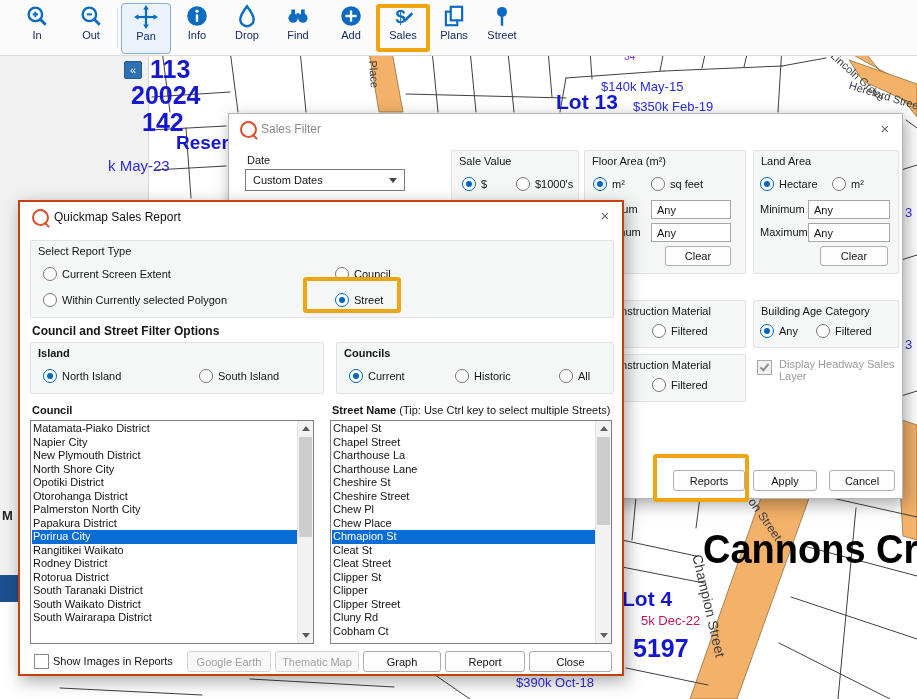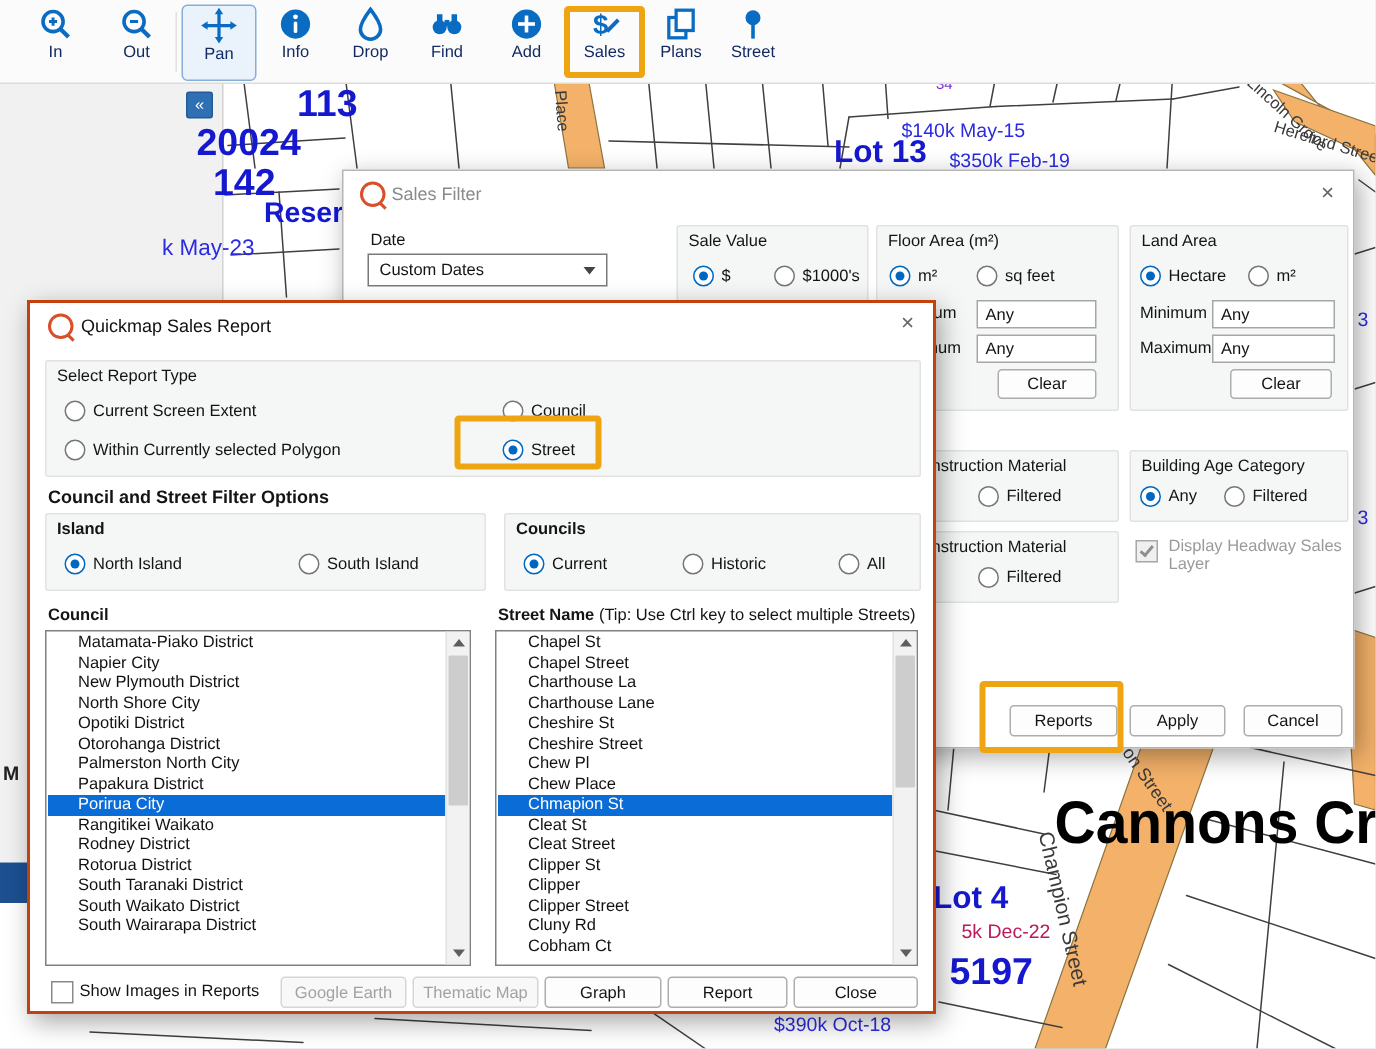--- a/index.html
+++ b/index.html
@@ -54,21 +54,21 @@
   .btn{position:absolute;display:flex;align-items:center;justify-content:center;font-size:11px;color:#141414;background:#fdfdfd;border:1px solid #adadad;border-radius:3px;box-sizing:border-box;}
   .btn.disabled{color:#a2a2a2;border-color:#d6d6d6;background:#f8f8f8;}
 
   .combo{position:absolute;box-sizing:border-box;border:1px solid #7a7a7a;background:#fff;font-size:11px;color:#141414;display:flex;align-items:center;justify-content:space-between;padding:0 7px;}
   .combo .caret{width:0;height:0;border-left:4px solid transparent;border-right:4px solid transparent;border-top:5px solid #444;}
 
   .field{position:absolute;box-sizing:border-box;border:1px solid #a6a6a6;background:#fff;font-size:11px;color:#141414;display:flex;align-items:center;padding:0 5px;}
 
   .listbox{position:absolute;background:#fff;border:1px solid #808080;overflow:hidden;box-sizing:border-box;}
   .list-rows{position:absolute;left:1px;top:1px;right:16px;bottom:1px;overflow:hidden;}
-  .list-row{height:13.5px;line-height:13.5px;font-size:11px;padding-left:20px;white-space:nowrap;color:#121212;}
+  .list-row{height:13.5px;line-height:13.5px;font-size:11px;padding-left:1px;white-space:nowrap;color:#121212;}
   .list-row.selected{background:#0a6cd6;color:#fff;}
   .scrollbar{position:absolute;right:0;top:0;bottom:0;width:15px;background:#f2f2f2;border-left:1px solid #e3e3e3;}
   .sb-btn{position:absolute;left:0;width:15px;height:15px;}
   .sb-btn::after{content:"";position:absolute;left:3.5px;}
   .sb-up{top:0;}
   .sb-up::after{top:5px;border-left:4px solid transparent;border-right:4px solid transparent;border-bottom:5px solid #5e5e5e;}
   .sb-down{bottom:0;}
   .sb-down::after{top:5px;border-left:4px solid transparent;border-right:4px solid transparent;border-top:5px solid #5e5e5e;}
   .sb-thumb{position:absolute;left:1px;width:13px;background:#cdcdcd;border-radius:1px;}
 
@@ -131,21 +131,21 @@
       </g>
     </svg>
   </div>
   <div id="map-labels">
       <div class="map-label" style="left: 752px; top: 42px; color: rgb(43, 43, 224); font-size: 13px;">$355k May-18</div>
       <div class="map-label" style="left: 836px; top: 50px; color: rgb(58, 58, 58); font-size: 11px; transform: rotate(42deg);">Lincoln Grove</div>
       <div class="map-label" style="left: 851px; top: 80px; color: rgb(58, 58, 58); font-size: 11px; transform: rotate(17deg);">Hereford Street</div>
       <div class="map-label" style="left: 601px; top: 80px; color: rgb(43, 43, 224); font-size: 13px;">$140k May-15</div>
       <div class="map-label" style="left: 556px; top: 91px; color: rgb(21, 24, 207); font-size: 21px; font-weight: bold;">Lot 13</div>
       <div class="map-label" style="left: 633px; top: 100px; color: rgb(43, 43, 224); font-size: 13px;">$350k Feb-19</div>
-      <div class="map-label" style="left: 150px; top: 56px; color: rgb(21, 24, 207); font-size: 25px; font-weight: bold; padding-left: 48px;">113</div>
+      <div class="map-label" style="left: 150px; top: 56px; color: rgb(21, 24, 207); font-size: 25px; font-weight: bold;">113</div>
       <div class="map-label" style="left: 131px; top: 82px; color: rgb(21, 24, 207); font-size: 25px; font-weight: bold;">20024</div>
       <div class="map-label" style="left: 142px; top: 109px; color: rgb(21, 24, 207); font-size: 25px; font-weight: bold;">142</div>
       <div class="map-label" style="left: 176px; top: 133px; color: rgb(21, 24, 207); font-size: 19px; font-weight: bold;">Reserve</div>
       <div class="map-label" style="left: 95px; top: 158px; color: rgb(43, 43, 224); font-size: 15px; margin-left: 13px;">k May-23</div>
       <div class="map-label" style="left: 624px; top: 52px; color: rgb(122, 53, 204); font-size: 10px;">34</div>
       <div class="map-label" style="left: 378px; top: 60px; color: rgb(58, 58, 58); font-size: 11px; transform: rotate(86deg);">Place</div>
       <div class="map-label" style="left: 905px; top: 206px; color: rgb(43, 43, 224); font-size: 13px;">3</div>
       <div class="map-label" style="left: 905px; top: 338px; color: rgb(43, 43, 224); font-size: 13px;">3</div>
       <div class="map-label" style="left: 899px; top: 460px; color: rgb(58, 58, 58); font-size: 11px; transform: rotate(80deg);">Hel</div>
       <div class="map-label" style="left: 703px; top: 528px; color: rgb(0, 0, 0); font-size: 40px; font-weight: bold; transform: scaleX(0.95);">Cannons Cre</div>

